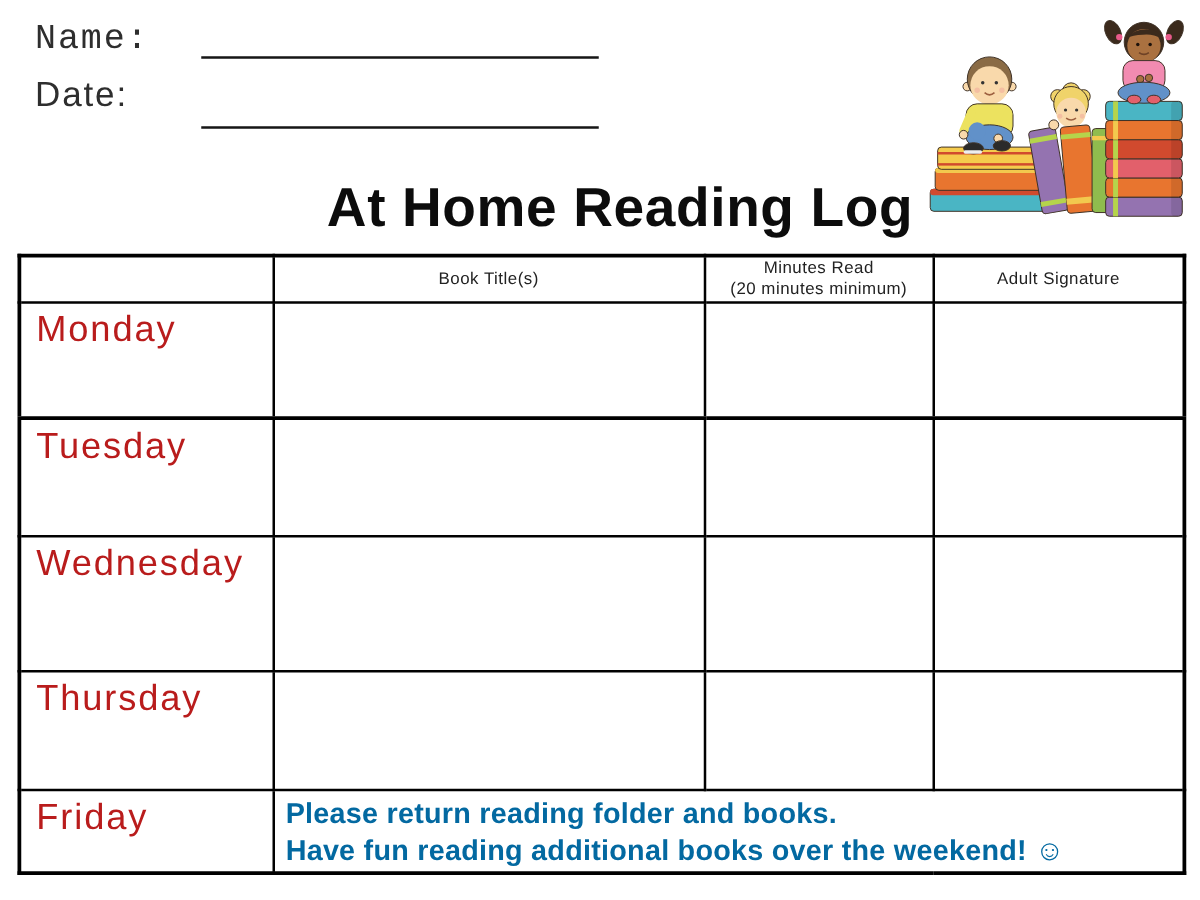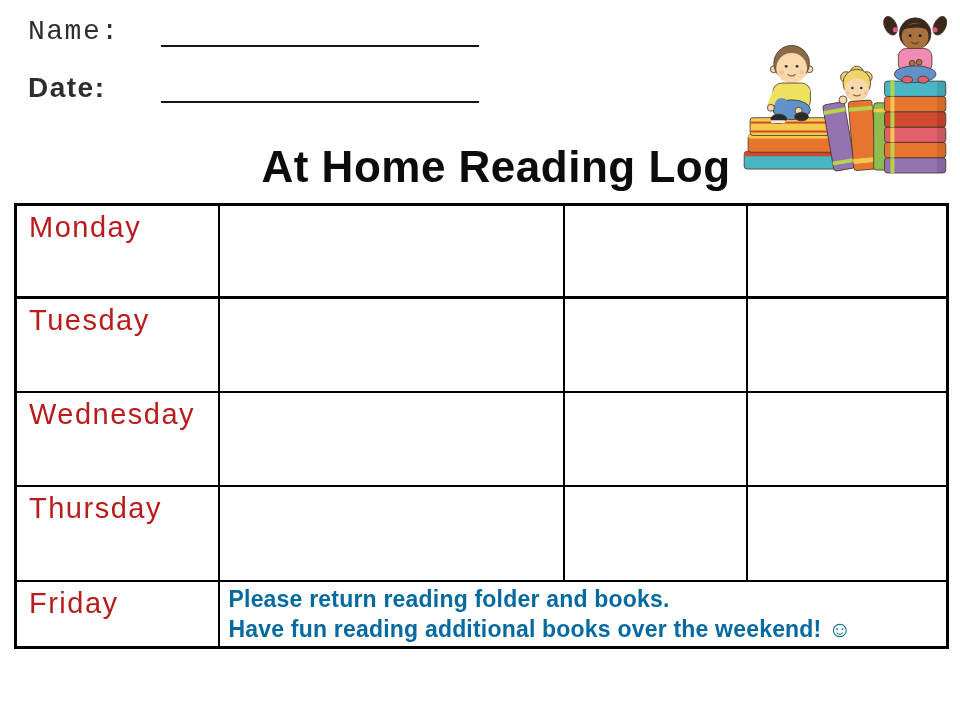--- a/index.html
+++ b/index.html
@@ -4,21 +4,21 @@
 <style>
   html,body { margin:0; padding:0; background:#ffffff; }
   .page {
     position:relative; width:960px; height:720px; background:#ffffff;
     font-family:"Liberation Sans", sans-serif; color:#1d1d1d; overflow:hidden;
   }
   .field-label {
     position:absolute; font-size:28px; letter-spacing:1.5px; color:#2e2e2e; font-weight:400;
   }
   .name-label { left:28px; top:16px;font-family:Liberation Mono, monospace; }
-  .date-label { left:28px; top:72px;font-weight:bold; }
+  .date-label { left:28px; top:60px; }
   .fill-line { position:absolute; height:0; border-bottom:2px solid #161616; width:318px; left:161px; }
   .name-line { top:45px; }
   .date-line { top:101px; }
   .page-title {
     position:absolute; left:0; top:126px; width:100%; margin:16px;
     text-align:center; font-size:44px; font-weight:700; color:#0c0c0c; letter-spacing:0.5px;
   }
   .clipart { position:absolute; left:740px; top:4px; width:210px; height:170px; }
   table.log-table {
     position:absolute; left:14px; top:203px; width:932px;
@@ -27,21 +27,21 @@
   }
   .log-table th, .log-table td { border:2px solid #000; padding:0; }
   tr.thick-bottom td { border-bottom-width:3px; }
   .log-table th {
     font-weight:400; font-size:13.5px; letter-spacing:0.4px; color:#222;
     text-align:center; vertical-align:middle; line-height:1.25;
   }
   tr.header-row { height:37px; }
   tr.row-mon { height:93px; }
   tr.row-tue { height:94px; }
-  tr.row-wed { height:94px; }
+  tr.row-wed { height:108px; }
   tr.row-thu { height:95px; }
   tr.row-fri { height:63px; }
   td.day-cell {
     vertical-align:top; font-size:29px; letter-spacing:1.5px; color:#b91c1c;
     padding:5px 0 0 12px; font-weight:400;
   }
   td.entry-cell { background:#ffffff; }
   td.note-cell {
     vertical-align:middle; font-weight:700; font-size:23px; color:#0369a1;
     padding:2px 4px 2px 9px; line-height:1.32; letter-spacing:0.2px;
@@ -164,20 +164,29 @@
   </svg>
 
   <table class="log-table">
     <colgroup>
       <col style="width:203px">
         <col style="width:345px">
         <col style="width:183px">
         <col style="width:201px">
     </colgroup>
     <tbody>
+      <tr class="header-row">
+        <th></th>
+        <th>Book Title(s)</th>
+        <th>
+          <div>Minutes Read</div>
+          <div>(20 minutes minimum)</div>
+        </th>
+        <th>Adult Signature</th>
+      </tr>
       <tr class="row-mon thick-bottom">
         <td class="day-cell">Monday</td>
         <td class="entry-cell"></td>
         <td class="entry-cell"></td>
         <td class="entry-cell"></td>
       </tr>
       <tr class="row-tue">
         <td class="day-cell">Tuesday</td>
         <td class="entry-cell"></td>
         <td class="entry-cell"></td>

